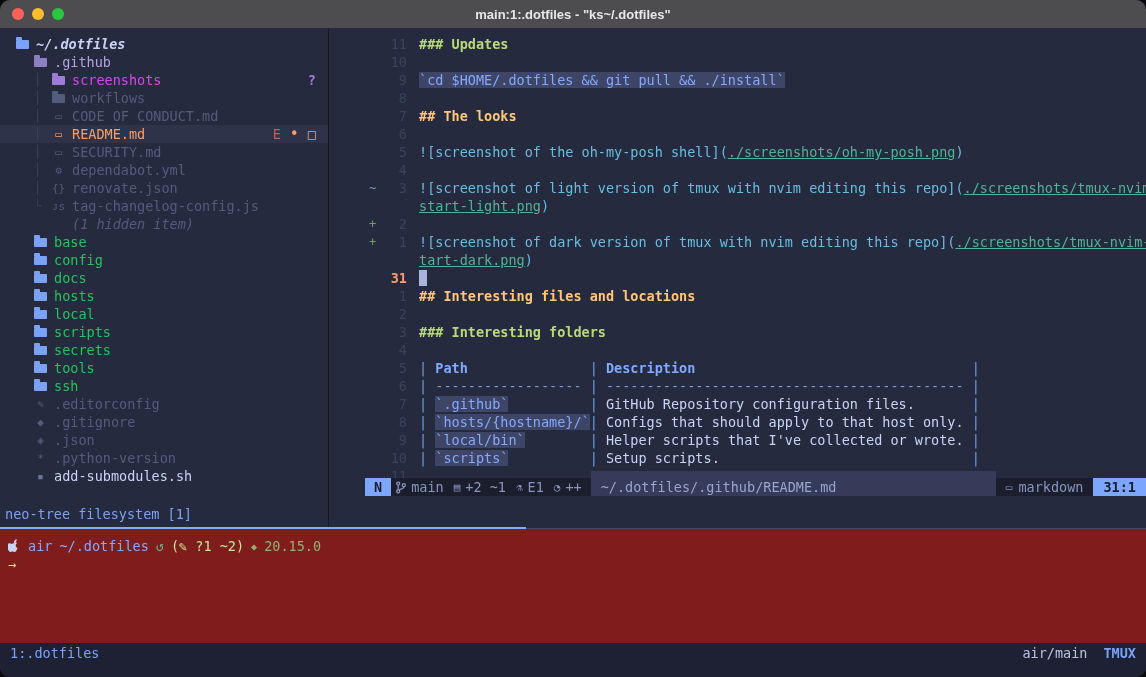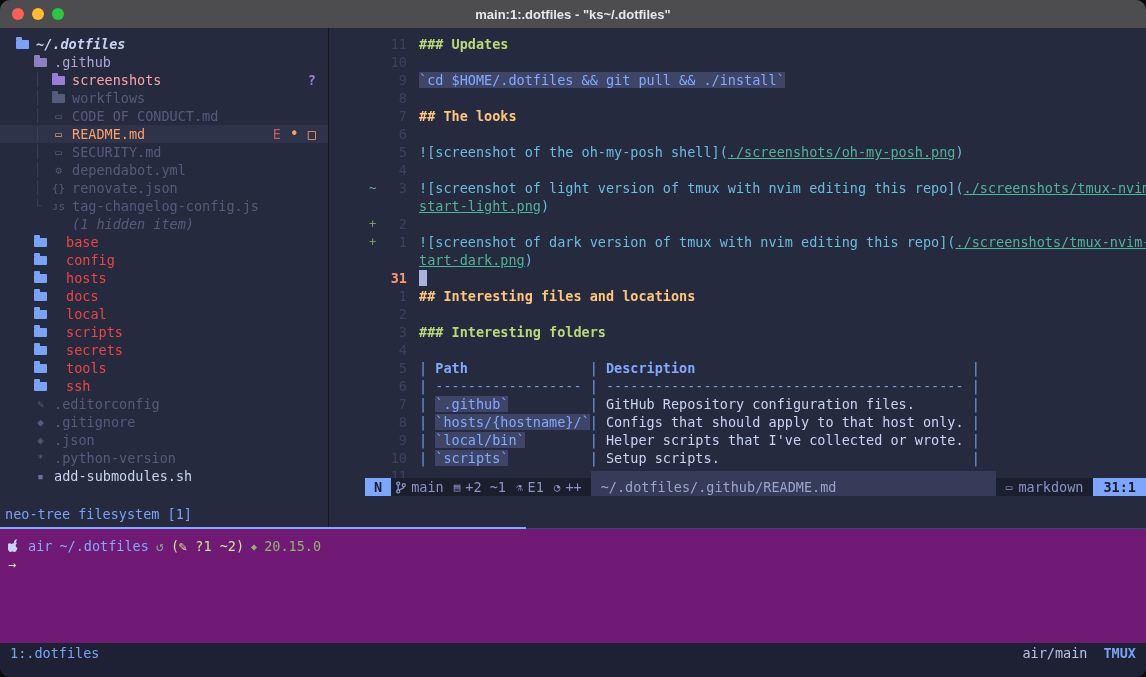--- a/index.html
+++ b/index.html
@@ -15,24 +15,24 @@
   
   .main{position:absolute;top:28px;left:0;right:0;height:499px;display:flex;background:#262a3e;}
   .sidebar{width:329px;position:relative;border-right:1px solid #17181f;padding-top:7px;box-sizing:border-box;}
   .srow{height:18px;display:flex;align-items:center;white-space:pre;}
   .srow.selected{background:#2e3349;}
   .sp0{width:16px;flex:none;} .sp1{width:34px;flex:none;}
   .sguide{width:18px;flex:none;color:#3b4261;font-size:12px;}
   .slabel{overflow:hidden;}
   .st-root{color:#c8d3f5;font-weight:bold;font-style:italic;}
   .st-github{color:#b2a3dd;}
-  .st-purple{color:#fca5a5;}
+  .st-purple{color:#d946ef;}
   .st-dim{color:#545c7e;}
   .st-active{color:#ff9e64;}
-  .st-folder{color:#ef4444;margin-left:12px;}
+  .st-folder{color:#22c55e;}
   .st-file{color:#c8d3f5;}
   .st-hidden{color:#545c7e;font-style:italic;}
   .badges{margin-left:auto;padding-right:12px;display:flex;gap:9px;align-items:center;}
   .badge-q{color:#9d7cd8;font-weight:bold;}
   .b-e{color:#c75a5f;} .b-dot{color:#ff9e64;font-size:15px;} .b-sq{color:#ff9e64;}
   .fic{display:inline-block;width:13px;height:9px;margin-right:7px;flex:none;position:relative;border-radius:1px;margin-top:1px;}
   .fic::before{content:"";position:absolute;top:-3px;left:0;width:6px;height:3px;border-radius:1px 1px 0 0;background:inherit;}
   .fc-blue{background:#7aa2f7;} .fc-purple{background:#9d7cd8;} .fc-gray{background:#545c7e;} .fc-lav{background:#8d7fc0;}
   .gic{display:inline-block;width:13px;margin-right:7px;flex:none;text-align:center;font-size:11px;color:#545c7e;}
   .gic.orange{color:#ff9e64;} .gic.lite{color:#6b7499;}
@@ -56,21 +56,21 @@
   .mode{background:#7da6ff;color:#1b1e2d;font-weight:bold;padding:0 9px;height:100%;display:flex;align-items:center;flex:none;}
   .slseg{padding:0 5px;display:flex;align-items:center;gap:5px;flex:none;white-space:pre;}
   .slpath{flex:1;background:#353b58;color:#9aa5ce;height:100%;display:flex;align-items:center;padding:7px 10px;margin-left:4px;white-space:pre;overflow:hidden;}
   .slft{padding:0 10px;display:flex;align-items:center;gap:6px;flex:none;}
   .pos{background:#7da6ff;color:#1b1e2d;font-weight:bold;padding:0 10px;height:100%;display:flex;align-items:center;flex:none;}
   .cmdline{flex:1;background:#262a3e;}
   .miniicon{display:inline-block;font-size:11px;}
   
   .split{position:absolute;top:527px;left:0;right:0;height:2px;display:flex;}
   .split .act{width:526px;background:#82aaff;} .split .inact{flex:1;background:#3f4566;height:1px;margin-top:1px;}
-  .shell{position:absolute;top:529px;left:0;right:0;height:114px;background:#701a75;padding:8px 4px 0 8px;box-sizing:border-box;}
+  .shell{position:absolute;top:529px;left:0;right:0;height:114px;background:#7f1d1d;padding:8px 4px 0 8px;box-sizing:border-box;}
   .pline{height:18px;display:flex;align-items:center;gap:7px;white-space:pre;}
   .c-blue{color:#82aaff;} .c-grn{color:#c3e88d;} .c-node{color:#8db470;} .c-teal{color:#6fae84;}
   .appleicon{display:inline-flex;width:13px;}
   
   .tmuxbar{position:absolute;left:0;right:0;top:643px;bottom:0;background:#1e2133;}
   .tbrow{height:20px;display:flex;align-items:flex-start;padding:2px 10px 0 10px;}
   .twin{color:#7aa2f7;}
   .tright{margin-left:auto;display:flex;gap:16px;align-items:center;}
   .tsess{color:#bac2e4;} .tname{color:#7aa2f7;font-weight:bold;}
 </style>
@@ -97,22 +97,22 @@
           <div class="srow"><span class="sp1"></span><span class="sguide">│</span><span class="fic fc-gray"></span><span class="slabel st-dim">workflows</span></div>
           <div class="srow"><span class="sp1"></span><span class="sguide">│</span><span class="gic ">▭</span><span class="slabel st-dim">CODE_OF_CONDUCT.md</span></div>
           <div class="srow selected"><span class="sp1"></span><span class="sguide">│</span><span class="gic orange">▭</span><span class="slabel st-active">README.md</span><span class="badges"><span class="b-e">E</span><span class="b-dot">•</span><span class="b-sq">□</span></span></div>
           <div class="srow"><span class="sp1"></span><span class="sguide">│</span><span class="gic ">▭</span><span class="slabel st-dim">SECURITY.md</span></div>
           <div class="srow"><span class="sp1"></span><span class="sguide">│</span><span class="gic ">⚙</span><span class="slabel st-dim">dependabot.yml</span></div>
           <div class="srow"><span class="sp1"></span><span class="sguide">│</span><span class="gic ">{}</span><span class="slabel st-dim">renovate.json</span></div>
           <div class="srow"><span class="sp1"></span><span class="sguide">└</span><span class="gic ">ᴊs</span><span class="slabel st-dim">tag-changelog-config.js</span></div>
           <div class="srow"><span class="sp1"></span><span class="sguide"> </span><span class="gic "></span><span class="slabel st-hidden">(1 hidden item)</span></div>
           <div class="srow"><span class="sp1"></span><span class="fic fc-blue"></span><span class="slabel st-folder">base</span></div>
           <div class="srow"><span class="sp1"></span><span class="fic fc-blue"></span><span class="slabel st-folder">config</span></div>
+          <div class="srow"><span class="sp1"></span><span class="fic fc-blue"></span><span class="slabel st-folder">docs</span></div>
           <div class="srow"><span class="sp1"></span><span class="fic fc-blue"></span><span class="slabel st-folder">hosts</span></div>
-          <div class="srow"><span class="sp1"></span><span class="fic fc-blue"></span><span class="slabel st-folder">docs</span></div>
           <div class="srow"><span class="sp1"></span><span class="fic fc-blue"></span><span class="slabel st-folder">local</span></div>
           <div class="srow"><span class="sp1"></span><span class="fic fc-blue"></span><span class="slabel st-folder">scripts</span></div>
           <div class="srow"><span class="sp1"></span><span class="fic fc-blue"></span><span class="slabel st-folder">secrets</span></div>
           <div class="srow"><span class="sp1"></span><span class="fic fc-blue"></span><span class="slabel st-folder">tools</span></div>
           <div class="srow"><span class="sp1"></span><span class="fic fc-blue"></span><span class="slabel st-folder">ssh</span></div>
           <div class="srow"><span class="sp1"></span><span class="gic ">✎</span><span class="slabel st-dim">.editorconfig</span></div>
           <div class="srow"><span class="sp1"></span><span class="gic ">◆</span><span class="slabel st-dim">.gitignore</span></div>
           <div class="srow"><span class="sp1"></span><span class="gic ">◈</span><span class="slabel st-dim">.json</span></div>
           <div class="srow"><span class="sp1"></span><span class="gic ">*</span><span class="slabel st-dim">.python-version</span></div>
           <div class="srow"><span class="sp1"></span><span class="gic lite">▪</span><span class="slabel st-file">add-submodules.sh</span></div>

